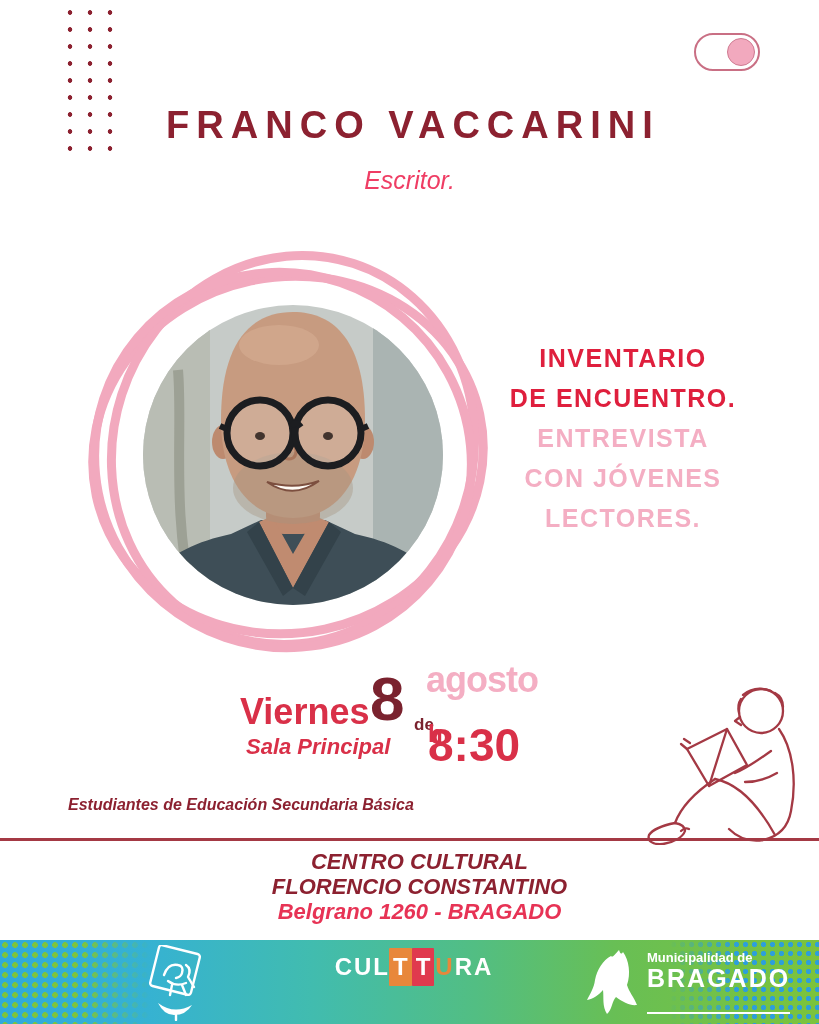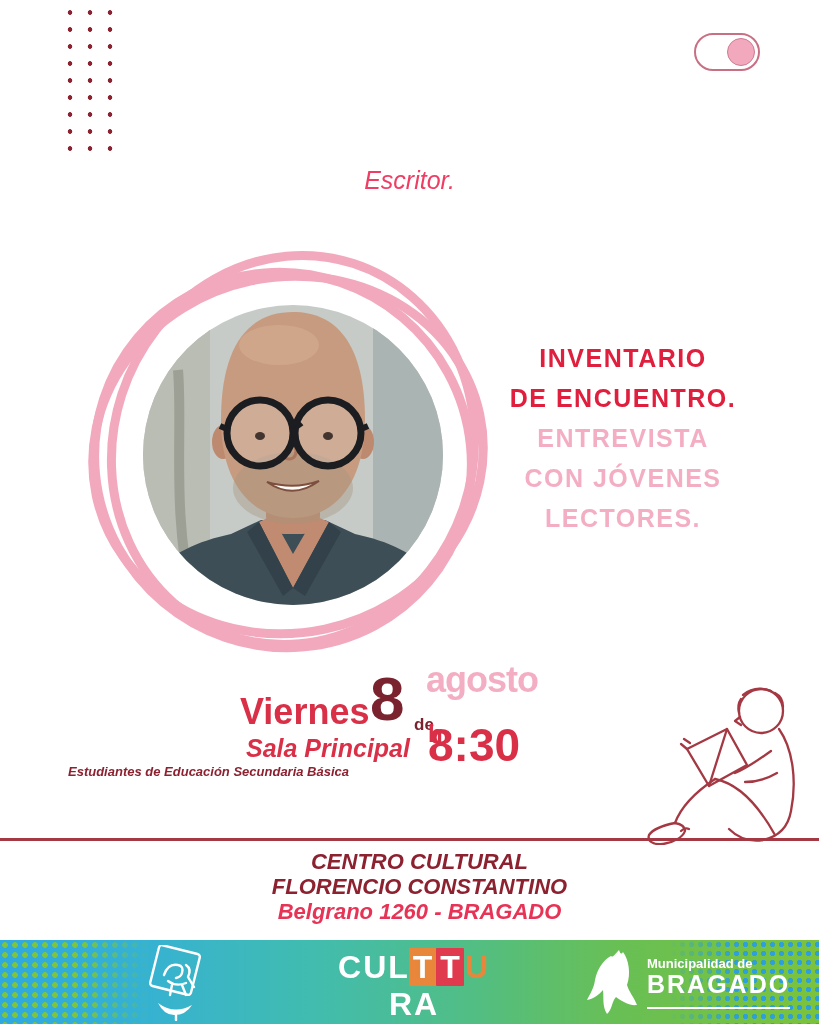--- a/index.html
+++ b/index.html
@@ -49,26 +49,26 @@
   .event-primary{color:var(--crimson);}
   .event-secondary{color:var(--pink);}
 
   
   .schedule{position:absolute;left:230px;top:660px;width:390px;height:120px;}
   .schedule span{position:absolute;line-height:1;white-space:nowrap;}
   .sch-day{left:10px;top:34px;font-size:36px;font-weight:700;color:var(--date-red);}
   .sch-num{left:140px;top:8px;font-size:62px;font-weight:700;color:var(--date-maroon);}
   .sch-de{left:184px;top:56px;font-size:17px;font-weight:700;color:var(--date-maroon);}
   .sch-month{left:196px;top:2px;font-size:36px;font-weight:700;letter-spacing:-1px;color:var(--pink);}
-  .sch-room{left:16px;top:76px;font-size:25px;font-weight:700;font-style:italic;color:var(--date-red);}
+  .sch-room{left:16px;top:76px;font-size:22px;font-weight:700;font-style:italic;color:var(--date-red);}
   .sch-time{left:198px;top:62px;font-size:46px;font-weight:700;color:var(--date-red);}
   .sch-time .unit{font-size:24px;font-weight:700;}
 
   
-  .audience{position:absolute;left:68px;top:764px;font-size:13px;font-weight:700;
+  .audience{position:absolute;left:68px;top:796px;font-size:16px;font-weight:700;
     font-style:italic;color:var(--maroon);}
   .rule{position:absolute;left:0;top:838px;width:819px;height:2.5px;background:var(--rule-maroon);}
 
   
   .venue{position:absolute;left:0;right:0;top:849px;text-align:center;transform:translateX(10px);}
   .venue .v1,.venue .v2{font-size:22px;font-weight:700;font-style:italic;color:var(--maroon);line-height:25px;}
   .venue .v3{font-size:22px;font-weight:700;font-style:italic;color:var(--address-red);line-height:25px;}
 
   
   .reader-svg{position:absolute;left:625px;top:685px;}
@@ -86,40 +86,41 @@
   .halftone.right{right:0;width:150px;
     background-image:radial-gradient(var(--dot-blue) 2.4px,transparent 2.9px);
     background-size:9px 9px;
     -webkit-mask-image:linear-gradient(270deg,#000 55%,transparent);mask-image:linear-gradient(270deg,#000 55%,transparent);}
   .monument-svg{position:absolute;left:128px;top:5px;}
   .monument-svg path,.monument-svg rect{stroke:#fff;stroke-width:2.4;fill:none;
     stroke-linecap:round;stroke-linejoin:round;}
   .monument-svg .fill{fill:#fff;stroke:none;}
 
   .cultura{position:absolute;left:333px;top:8px;width:160px;text-align:center;}
-  .cultura-letters{font-size:32px;font-weight:700;line-height:36px;letter-spacing:0;}
+  .cultura-letters{font-size:24px;font-weight:700;line-height:36px;letter-spacing:0;}
   .cultura-letters .cl{display:inline-block;padding:0 1px;}
   .cultura-letters .cl.blk{padding:1px 4px;border-radius:1px;}
 
   .muni{position:absolute;left:585px;top:8px;display:flex;align-items:center;}
-  .muni-text{margin-left:6px;border-bottom:2px solid #fff;padding-bottom:10px;}
+  .muni-text{margin-left:6px;border-bottom:2px solid #fff;padding-bottom:21px;}
   .muni-l1{font-size:13px;font-weight:700;color:#fff;}
   .muni-l2{font-size:25px;font-weight:700;color:#fff;letter-spacing:2px;line-height:26px;}
 </style>
 </head>
 <body>
 
 <div class="poster">
 
   <div class="dot-grid"></div>
 
   <div class="toggle">
     <div class="knob"></div>
   </div>
 
+  <h1 class="title">FRANCO VACCARINI</h1>
   <div class="subtitle">Escritor.</div>
 
   <svg class="photo-svg" width="410" height="410" viewBox="0 0 410 410">
     <defs>
       <clipPath id="pc">
           <circle cx="210" cy="205" r="150"></circle>
         </clipPath>
     </defs>
     <g clip-path="url(#pc)">
       <rect x="55" y="50" width="310" height="310" fill="#c6cbc8"></rect>

